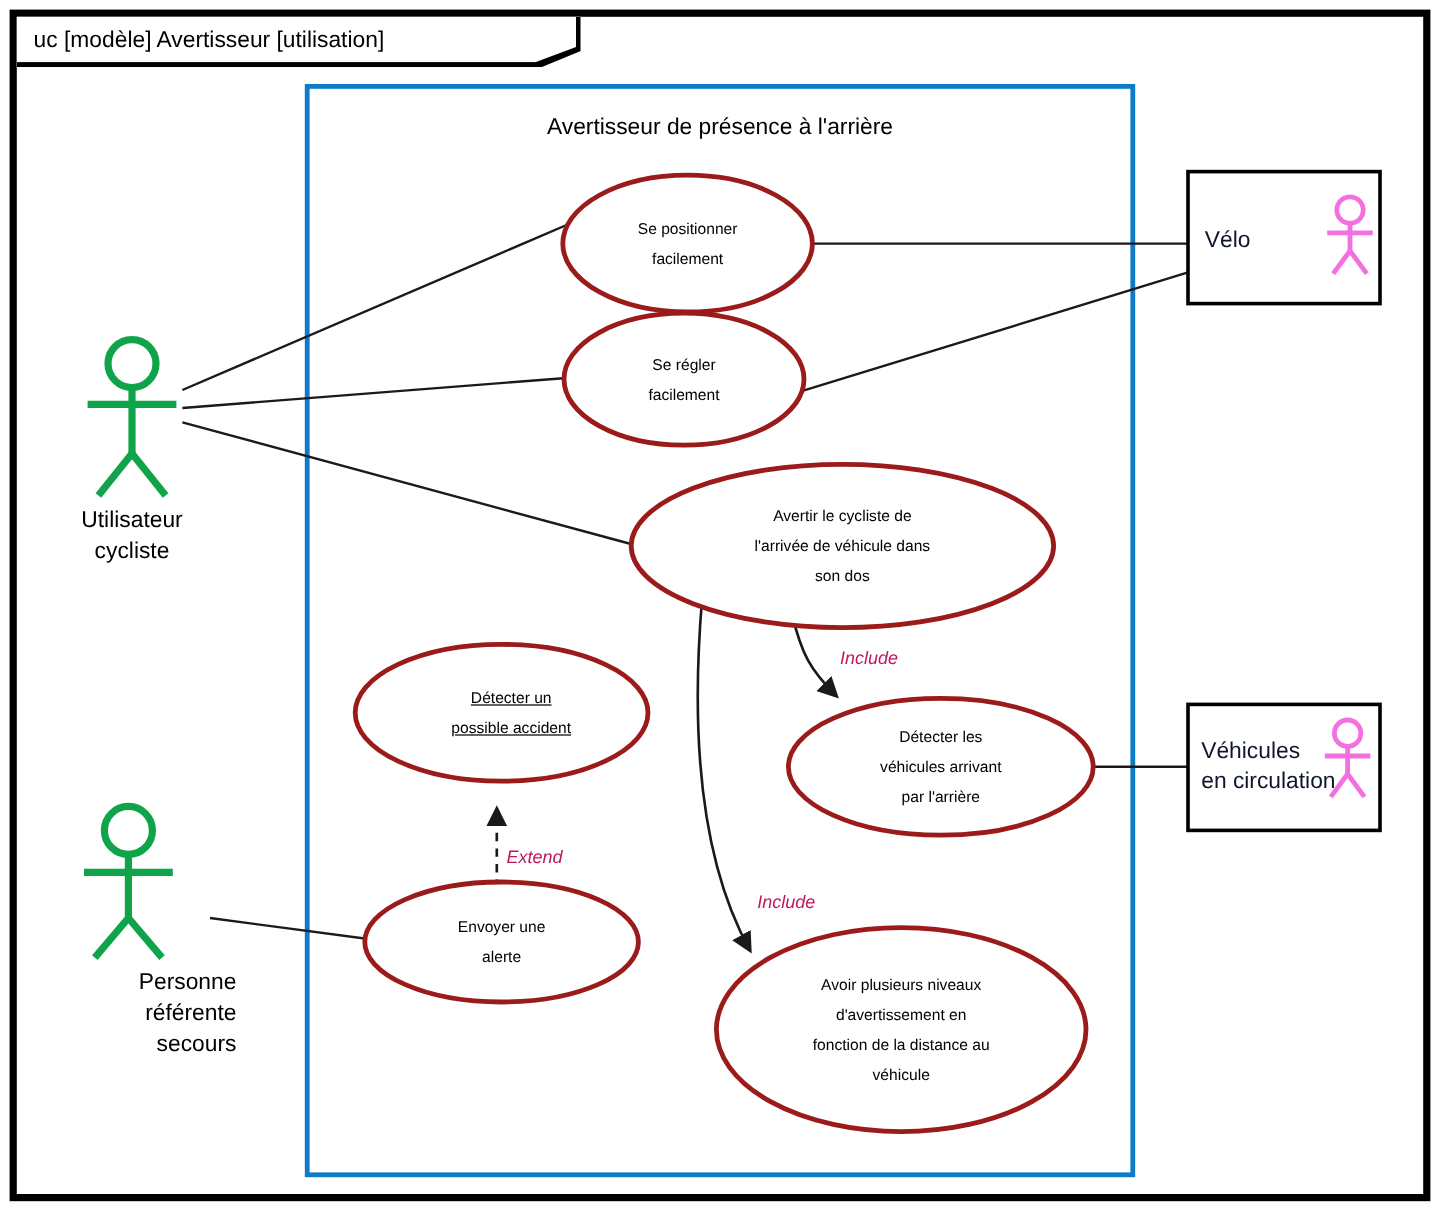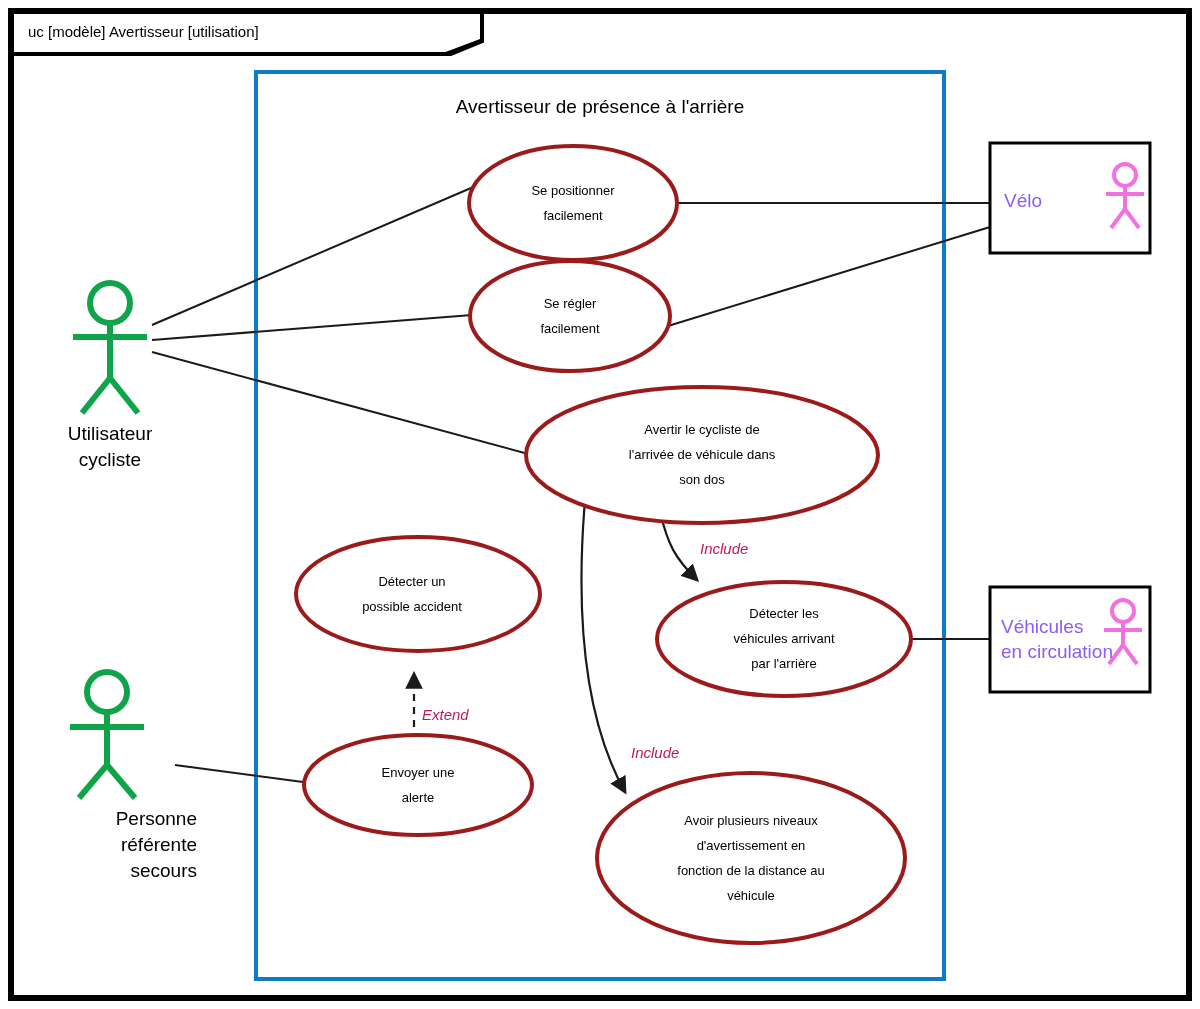--- a/index.html
+++ b/index.html
@@ -47,21 +47,21 @@
     top: 0;
     right: 4px;
     bottom: 4px;
     background: #ffffff;
     clip-path: polygon(0 0, 100% 0, 100% 66%, 92.6% 100%, 0 100%);
   }
   #frame-title-text {
     position: absolute;
     left: 14px;
     top: 9px;
-    font-size: 15px;
+    font-size: 19px;
     color: #000000;
     white-space: nowrap;
   }
   
   #system-boundary {
     position: absolute;
     left: 254px;
     top: 70px;
     width: 692px;
     height: 911px;
@@ -105,21 +105,21 @@
   .rel-label {
     position: absolute;
     font-size: 15px;
     font-style: italic;
     color: #be185d;
   }
   .box-label {
     position: absolute;
     font-size: 19px;
     line-height: 25px;
-    color: #8b5cf6;
+    color: #0f172a;
   }
 </style>
 </head>
 <body>
 
 <div id="stage">
 
   <div id="outer-frame"></div>
 
   <div id="frame-title-tab">
@@ -225,21 +225,21 @@
     <div>Se régler</div>
     <div>facilement</div>
   </div>
 
   <div class="uc-label" style="left:532px; top:417px; width:340px;">
     <div>Avertir le cycliste de</div>
     <div>l'arrivée de véhicule dans</div>
     <div>son dos</div>
   </div>
 
-  <div class="uc-label" style="left:292px; top:569px; width:240px;">
+  <div class="uc-label" style="left:306px; top:569px; width:240px;text-decoration:underline;">
     <div>Détecter un</div>
     <div>possible accident</div>
   </div>
 
   <div class="uc-label" style="left:664px; top:601px; width:240px;">
     <div>Détecter les</div>
     <div>véhicules arrivant</div>
     <div>par l'arrière</div>
   </div>
 

